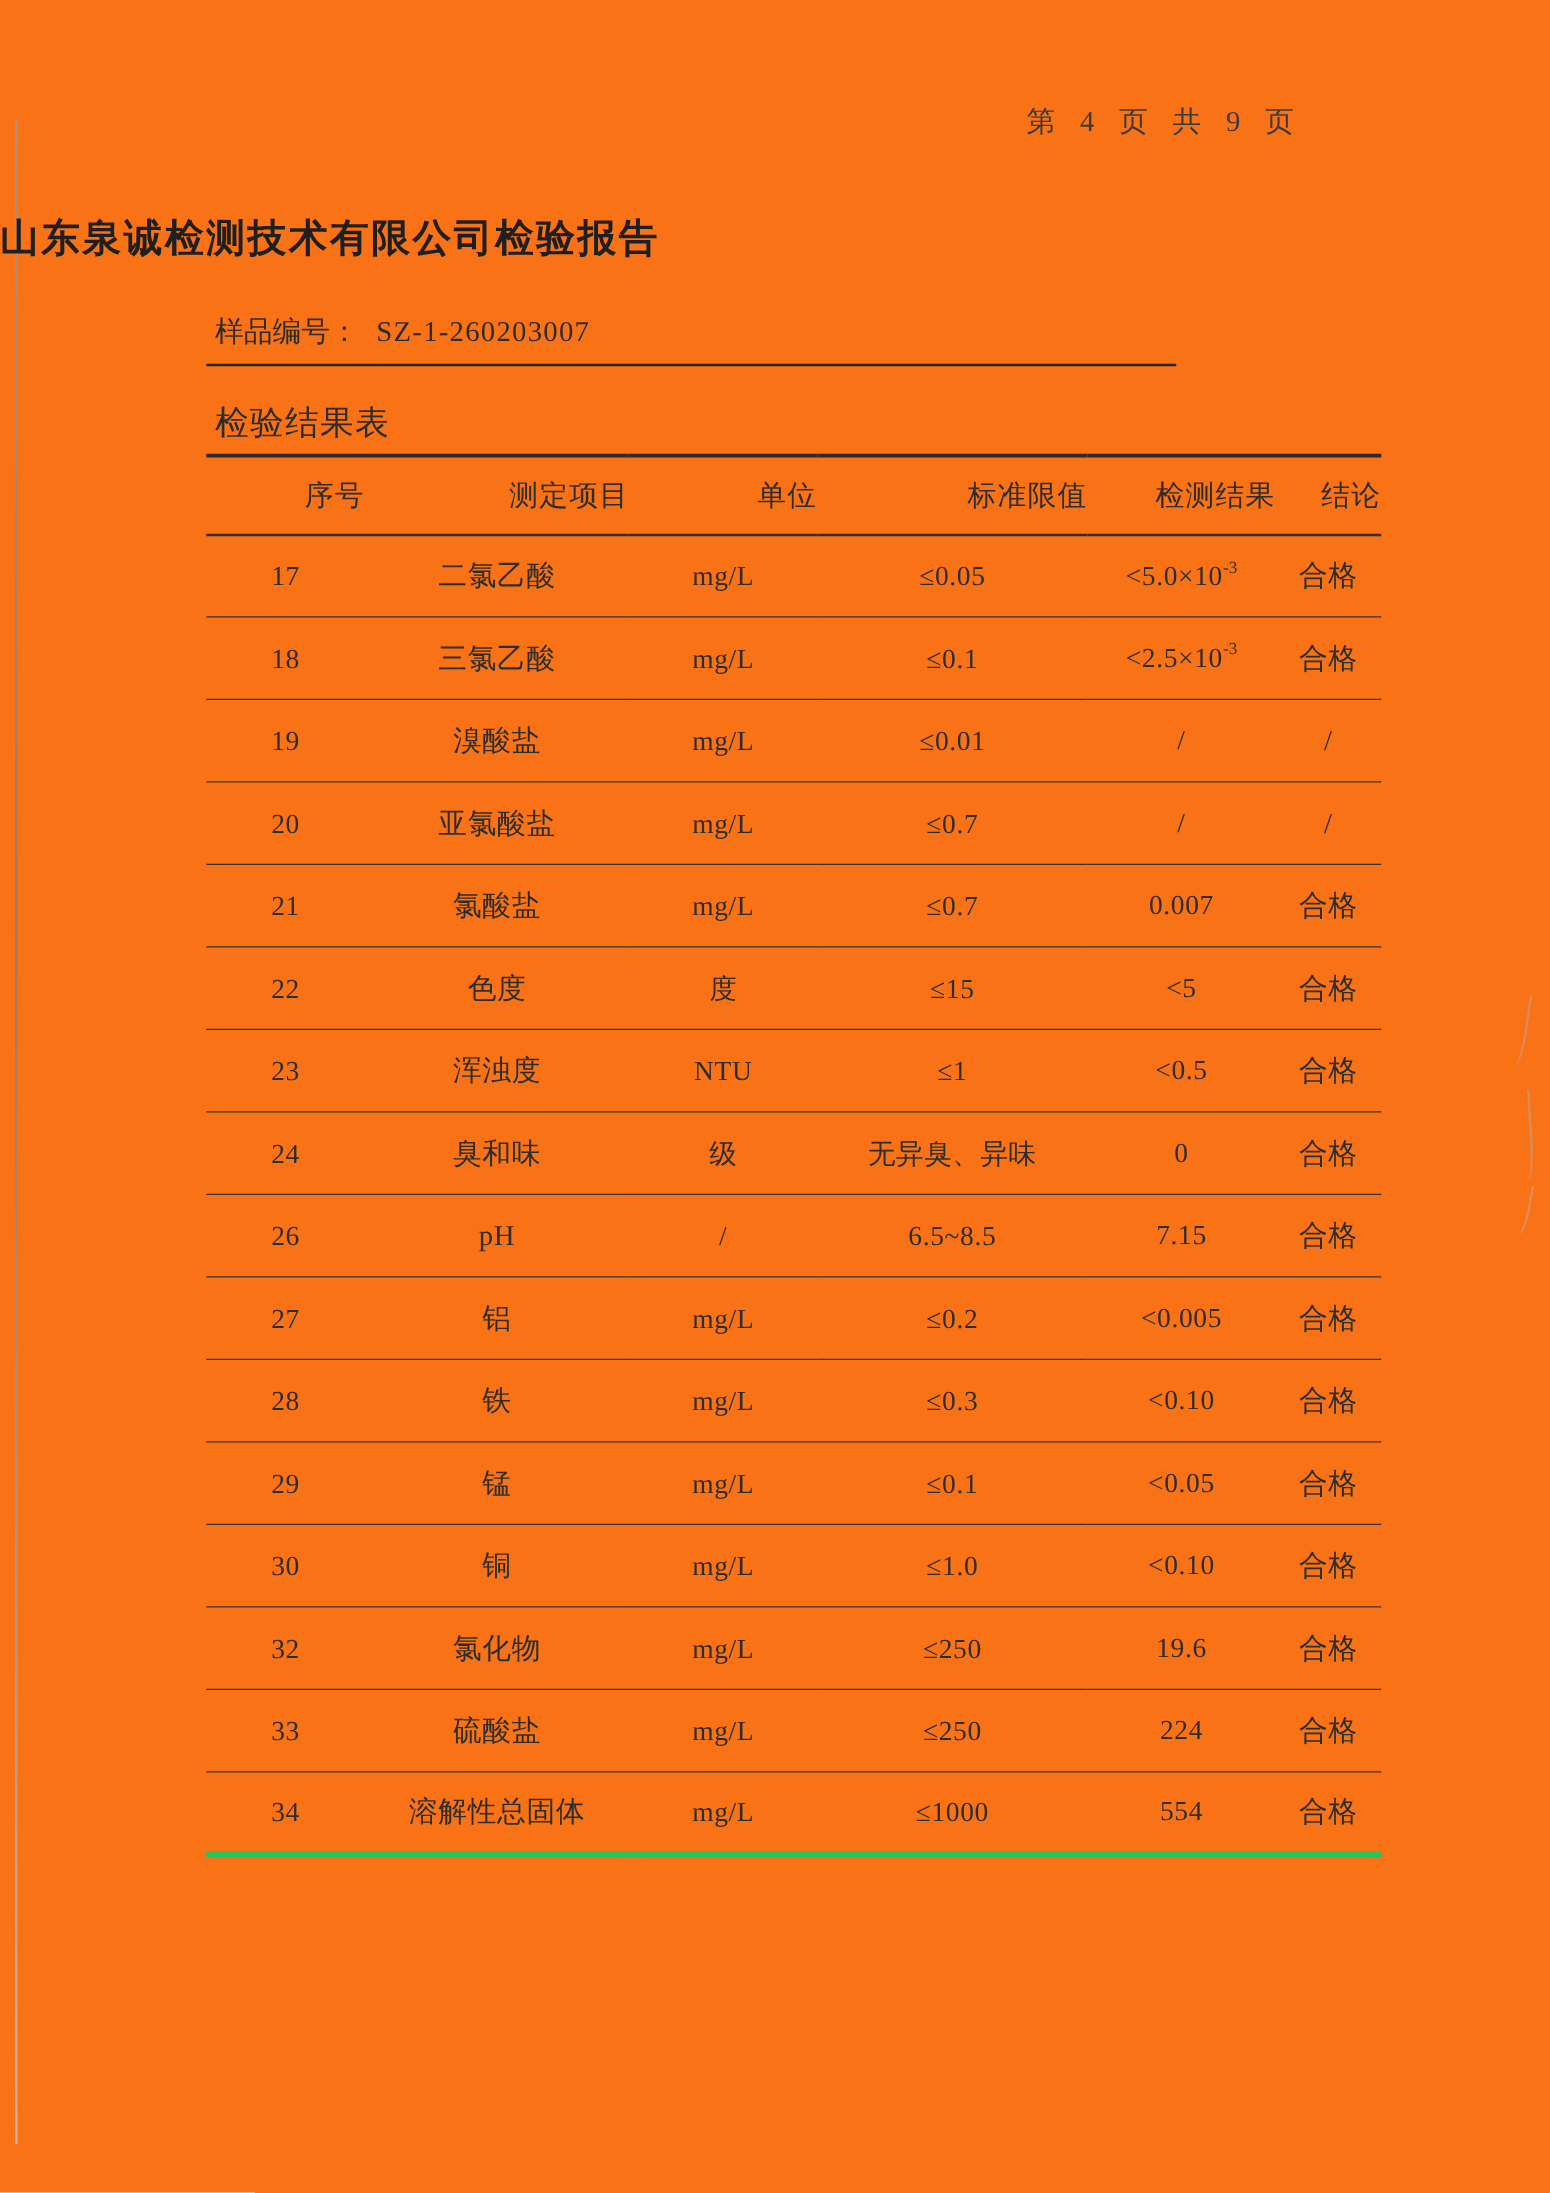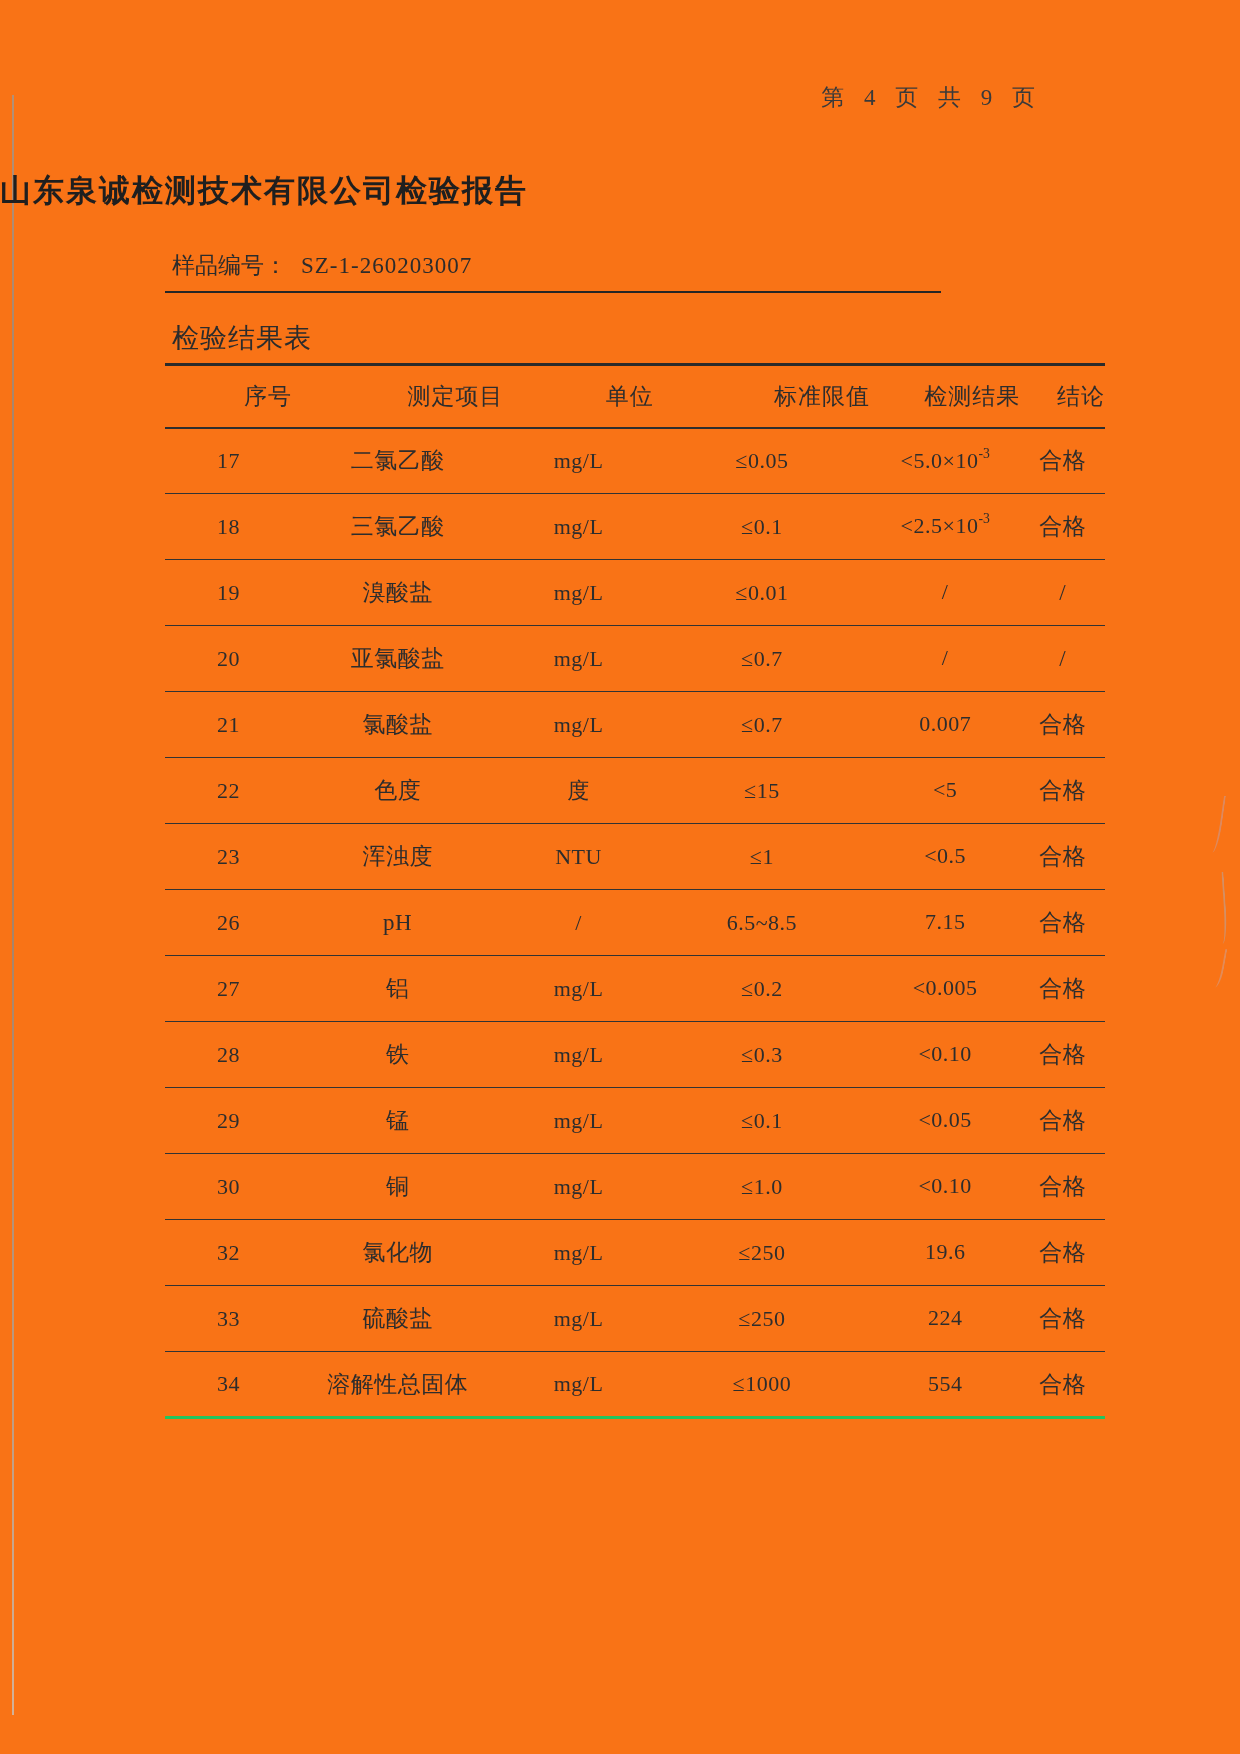--- a/index.html
+++ b/index.html
@@ -105,21 +105,21 @@
   table.results tbody td {
     height: 66px;
     font-size: 23px;
     text-align: center;
     vertical-align: middle;
     color: #2d2d2d;
     border-bottom: 1.5px solid #333;
     letter-spacing: 0.5px;
     white-space: nowrap;
   }
-  table.results tbody tr:last-child td { border-bottom: 3px solid #22c55e; text-align: center; }
+  table.results tbody tr:last-child td { border-bottom: 5px solid #22c55e; text-align: center; }
   table.results tbody td.num { font-size: 22px; }
   table.results sup { font-size: 0.62em; position: relative; top: -2px; letter-spacing: 0; }
 </style>
 </head>
 <body>
 
 <div class="page">
 
   <div class="scan-line-left"></div>
   <div class="smudge s1"></div>
@@ -213,20 +213,28 @@
 
     <tr>
       <td class="num">23</td>
       <td>浑浊度</td>
       <td class="num">NTU</td>
       <td class="num">≤1</td>
       <td class="num"><span>&lt;0.5</span><sup></sup></td>
       <td>合格</td>
     </tr>
 
+    <tr>
+      <td class="num">24</td>
+      <td>臭和味</td>
+      <td class="num">级</td>
+      <td class="num">无异臭、异味</td>
+      <td class="num"><span>0</span><sup></sup></td>
+      <td>合格</td>
+    </tr>
 
 
     <tr>
       <td class="num">26</td>
       <td>pH</td>
       <td class="num">/</td>
       <td class="num">6.5~8.5</td>
       <td class="num"><span>7.15</span><sup></sup></td>
       <td>合格</td>
     </tr>

